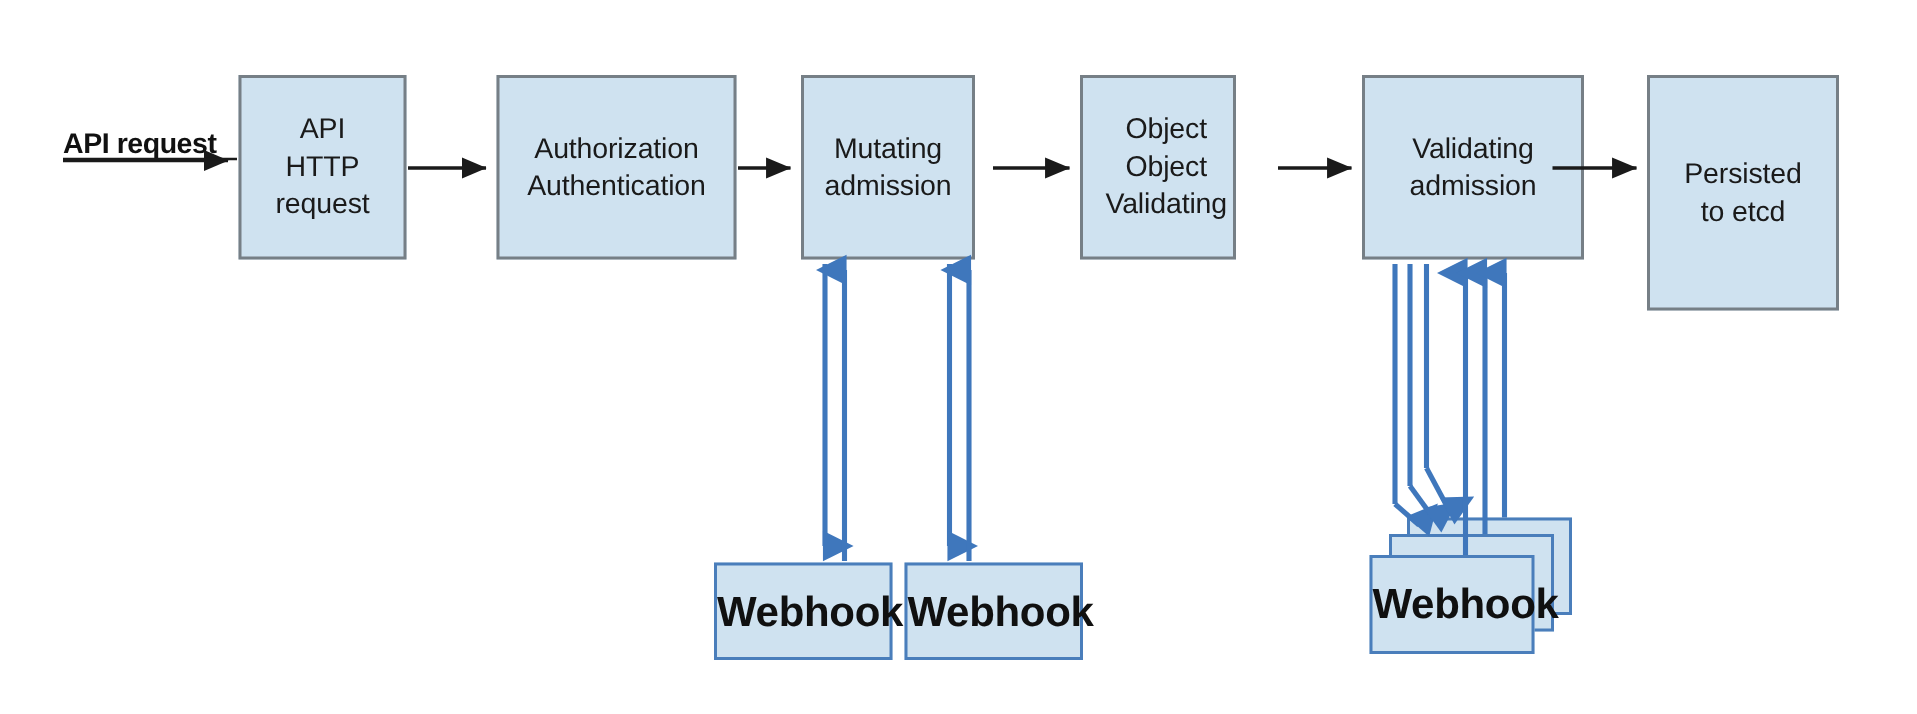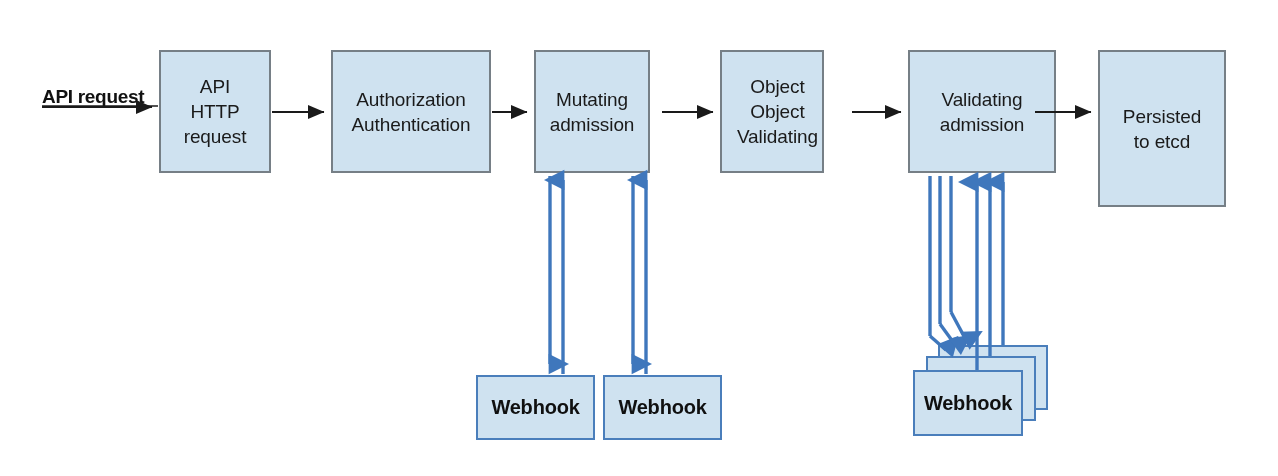--- a/index.html
+++ b/index.html
@@ -32,24 +32,23 @@
   .stage-box .lines {
     padding: 0 4px;
   }
   .webhook-box {
     position: absolute;
     box-sizing: border-box;
     background: #cfe2f0;
     border: 2px solid #4a7ebb;
     display: flex;
     align-items: center;
-    justify-content: center;
     text-align: center;
     color: #101010;
-    font-size: 20px;
+    font-size: 28px;
     font-weight: bold;
     letter-spacing: -0.2px;
   }
   .webhook-ghost {
     position: absolute;
     box-sizing: border-box;
     background: #cfe2f0;
     border: 2px solid #4a7ebb;
   }
   .api-label {

